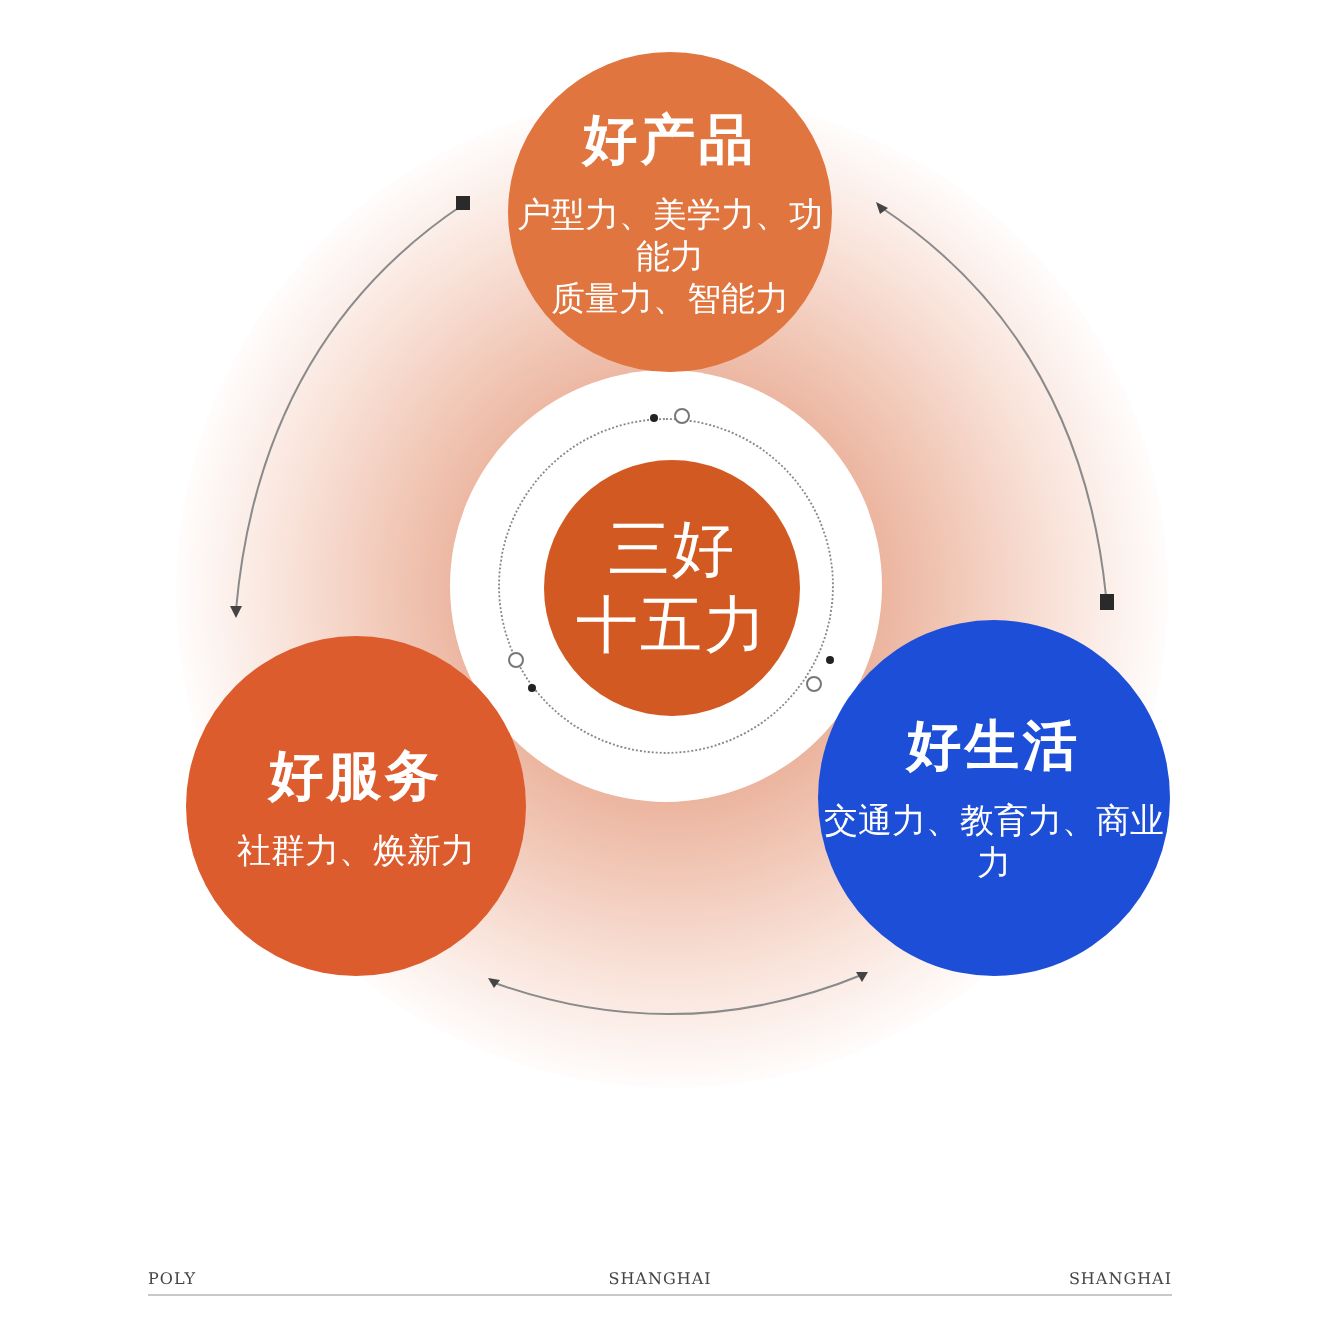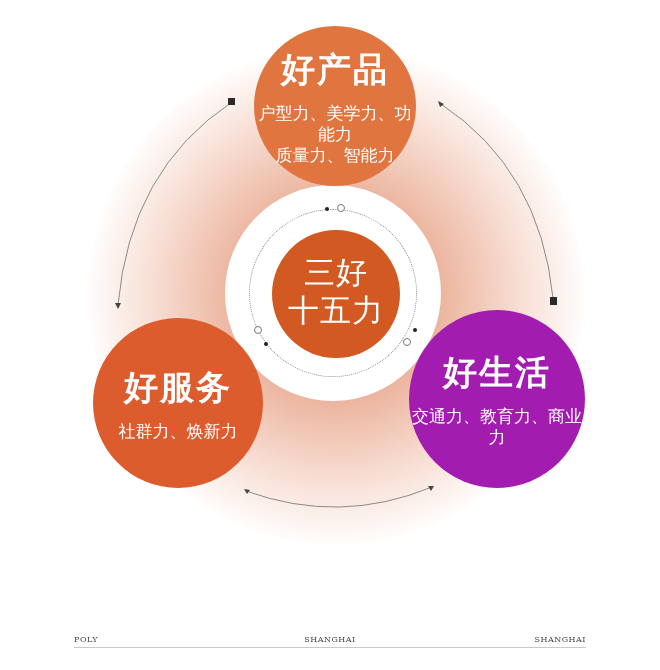--- a/index.html
+++ b/index.html
@@ -6,27 +6,27 @@
   body { width:660px; height:670px; position:relative; overflow:hidden;
          font-family:"DejaVu Sans","Liberation Sans",sans-serif; }
   .canvas { position:absolute; left:0; top:0; width:660px; height:670px; }
   .glow { position:absolute; left:88px; top:48px; width:496px; height:496px; border-radius:50%;
           background: radial-gradient(circle at 50% 50%, rgba(214,100,55,0.70) 0%, rgba(220,120,80,0.55) 30%, rgba(235,160,130,0.30) 55%, rgba(255,255,255,0) 72%); }
   .white-ring { position:absolute; left:225px; top:185px; width:216px; height:216px; border-radius:50%; background:#ffffff; }
   .dotted-ring { position:absolute; left:249px; top:209px; width:168px; height:168px; border-radius:50%;
                  border:1px dotted #8a8a8a; box-sizing:border-box; }
   .core { position:absolute; left:272px; top:230px; width:128px; height:128px; border-radius:50%; background:#d25a22;
           display:flex; flex-direction:column; align-items:center; justify-content:center; color:#ffffff; }
-  .core .l1, .core .l2 { font-family:Liberation Mono, monospace; font-size:31px; line-height:38px; letter-spacing:1px; }
+  .core .l1, .core .l2 { font-family:Liberation Sans, sans-serif; font-size:31px; line-height:38px; letter-spacing:1px; }
   .node { position:absolute; border-radius:50%; display:flex; flex-direction:column; align-items:center; justify-content:center; color:#ffffff; text-align:center; }
-  .node .title { font-size:34px; font-weight:bold; margin-bottom:10px; letter-spacing:2px; }
+  .node .title { font-size:27px; font-weight:bold; margin-bottom:10px; letter-spacing:2px; }
   .node .sub { font-size:17px; line-height:21px; }
   .n-top { left:254px; top:26px; width:162px; height:160px; background:#e0753f; }
   .n-left { left:93px; top:318px; width:170px; height:170px; background:#dd5c2d; }
-  .n-right { left:409px; top:310px; width:176px; height:178px; background:#a21caf; }
+  .n-right { left:409px; top:310px; width:176px; height:178px; background:#1d4ed8; }
   .dot { position:absolute; width:4px; height:4px; border-radius:50%; background:#222; }
   .ring-dot { position:absolute; width:6px; height:6px; border-radius:50%; border:1px solid #777; background:#fff; }
   svg.arcs { position:absolute; left:0; top:0; }
   .footer { position:absolute; left:74px; right:74px; top:633px; height:14px; border-bottom:1px solid #c9c9c9;
             font-family:"DejaVu Serif","Liberation Serif",serif; font-size:8px; letter-spacing:0.5px; color:#444;text-decoration:underline; }
   .footer span { position:absolute; top:2px; }
   .f-left { left:0; }
   .f-mid { left:50%; transform:translateX(-50%); }
   .f-right { right:0; }
 </style>

